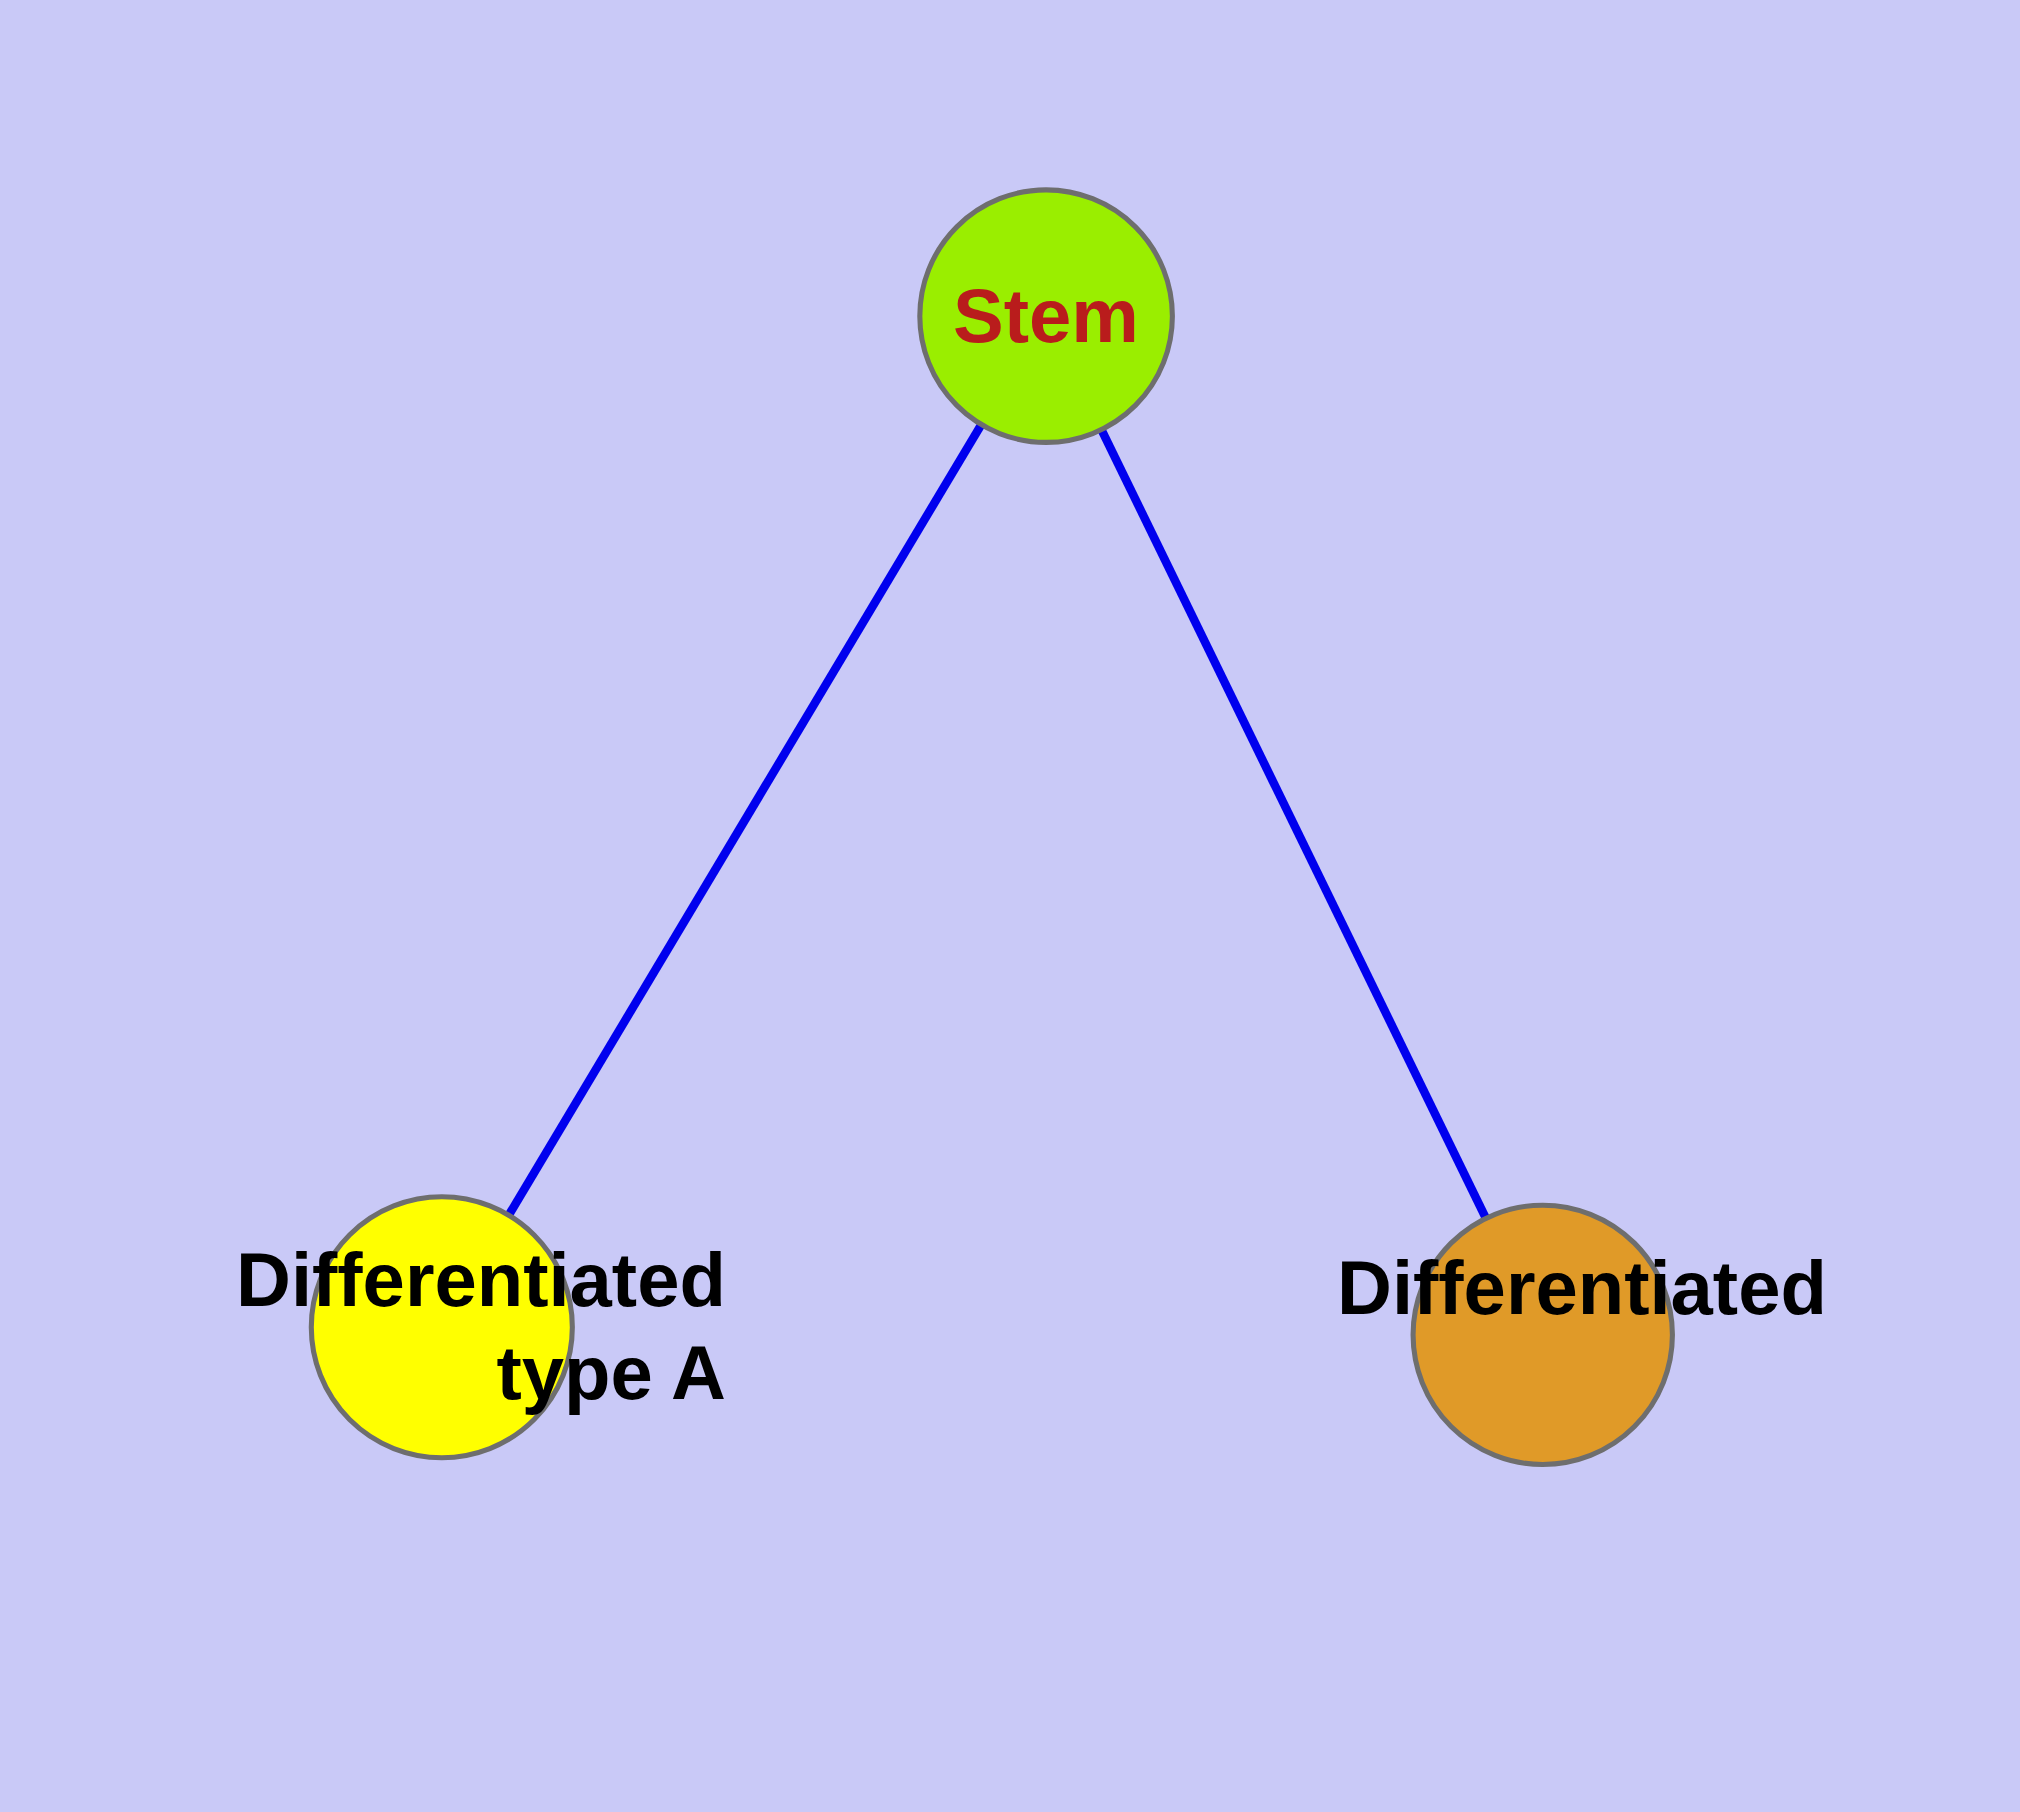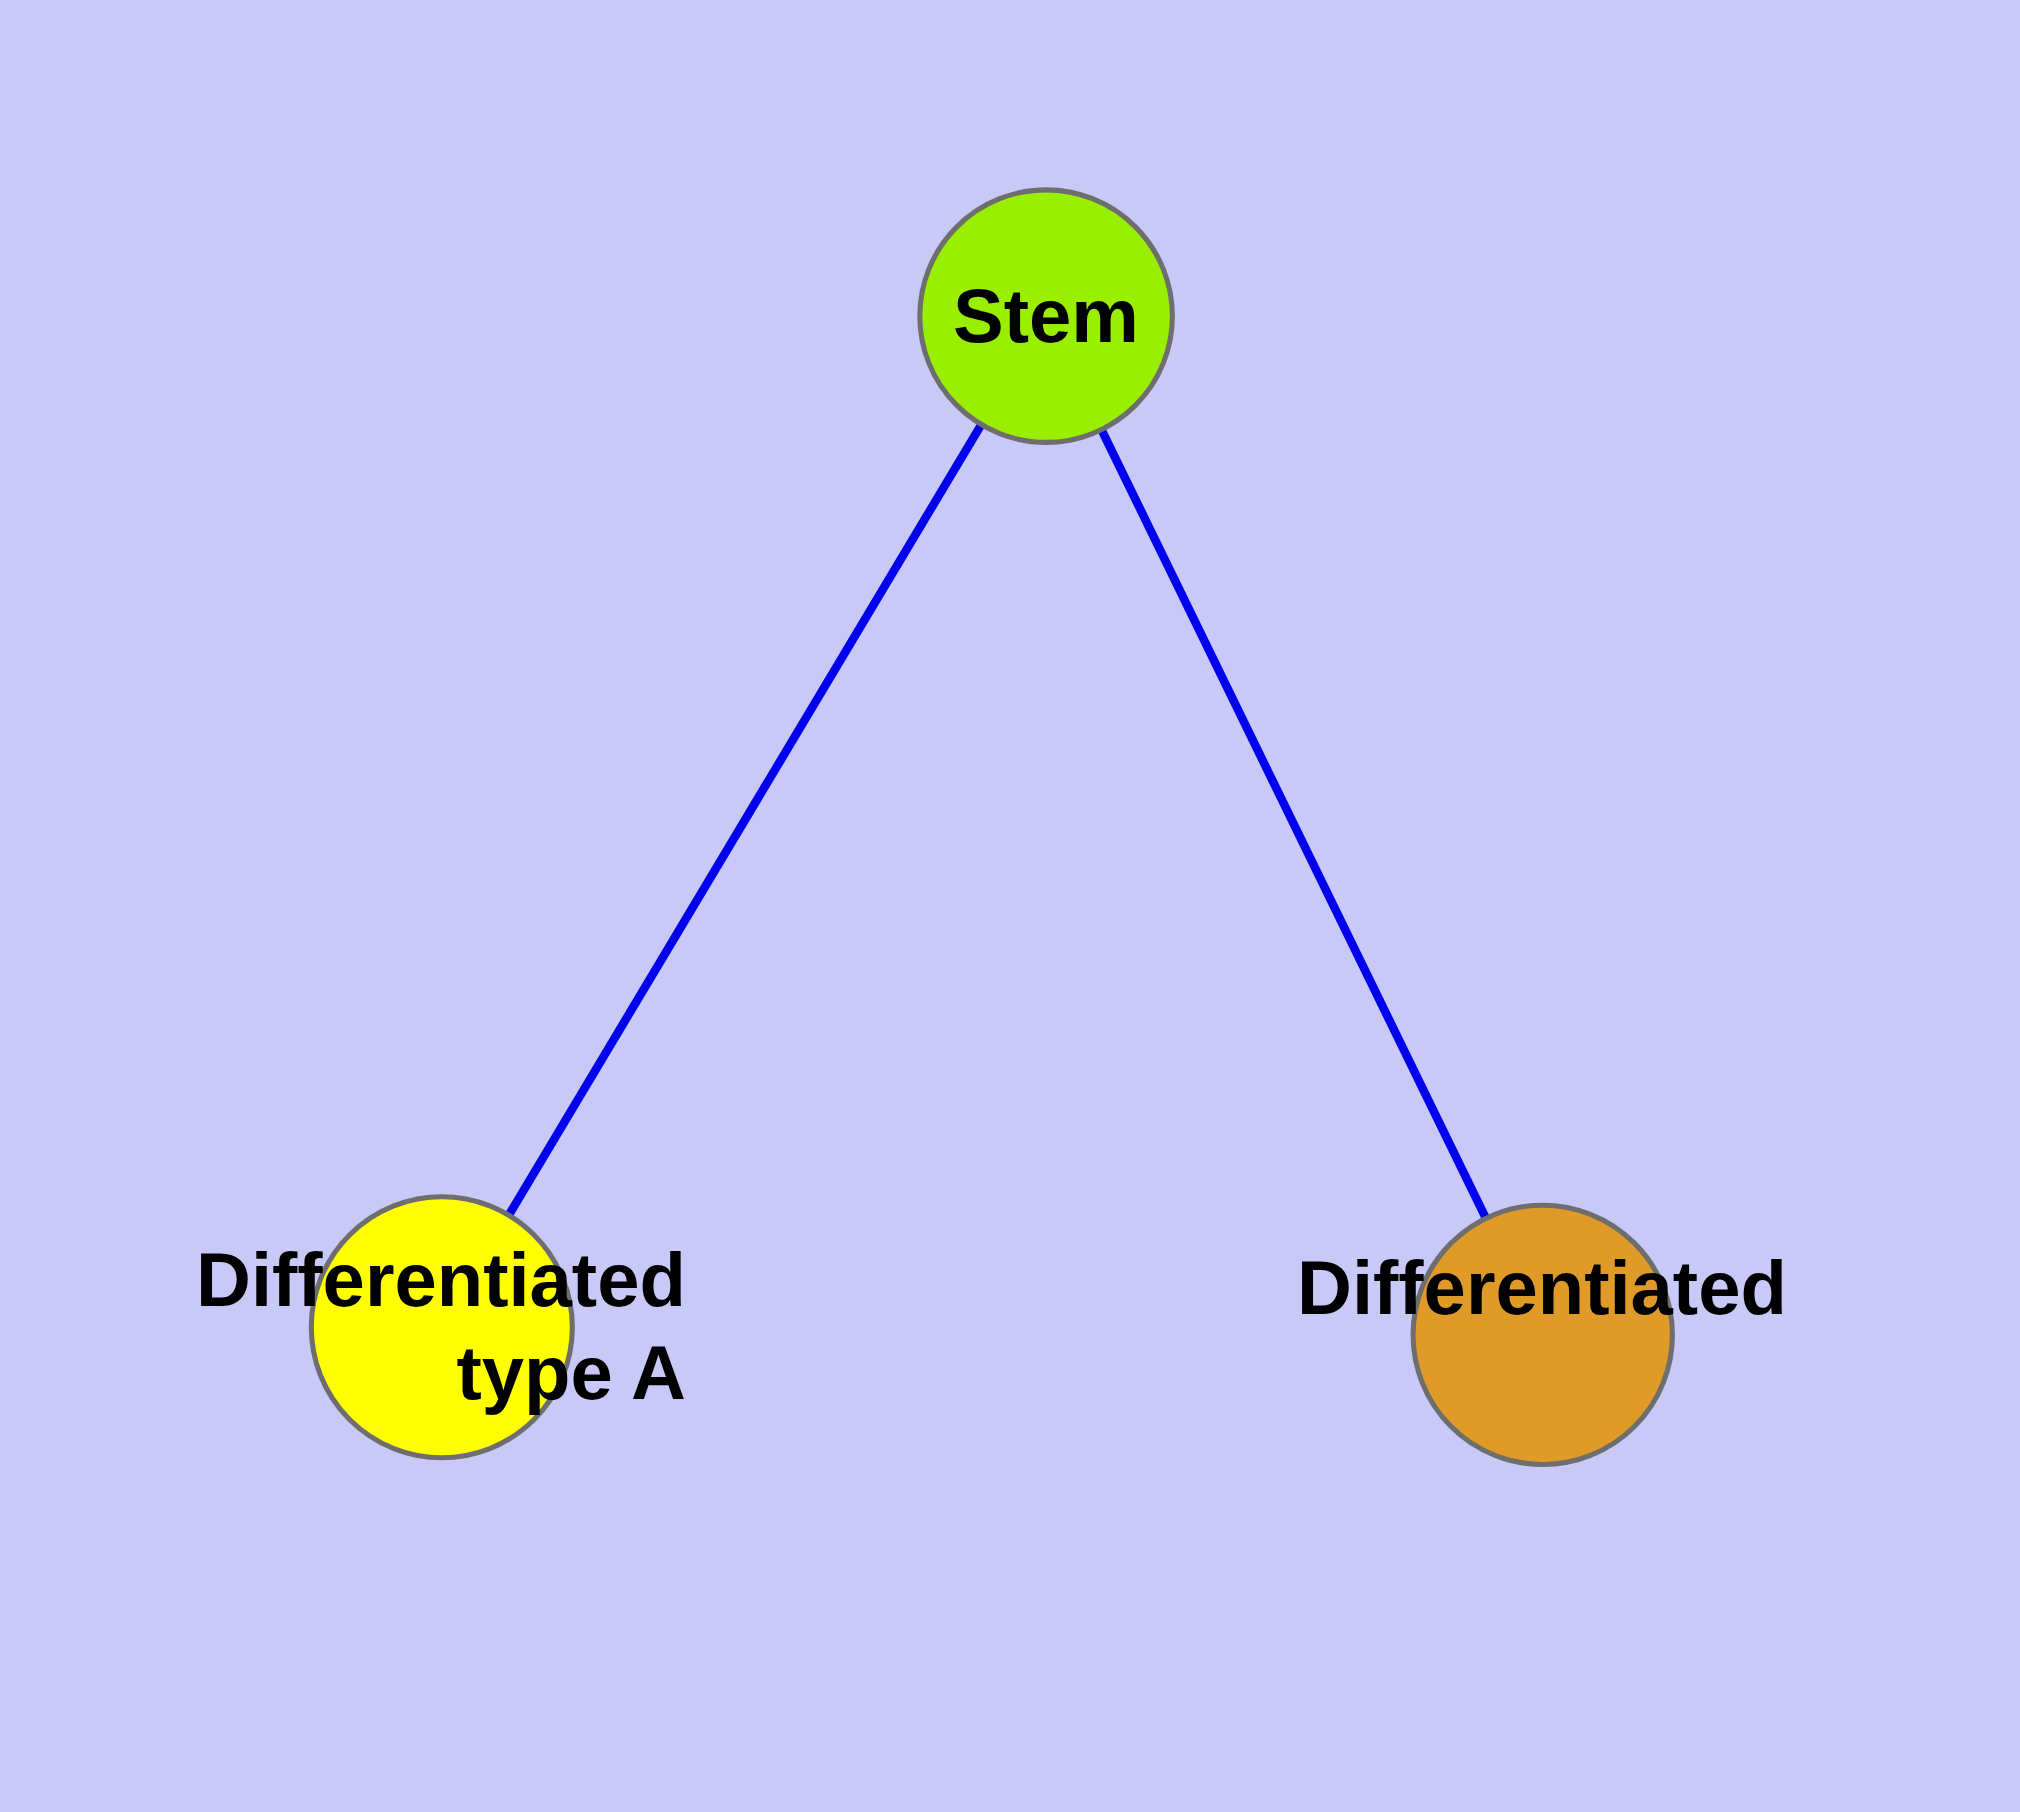--- a/index.html
+++ b/index.html
@@ -38,20 +38,21 @@
     line-height: 1.22;
     white-space: pre;
     pointer-events: none;
     -webkit-font-smoothing: antialiased;
   }
   .node-label.single {
     font-size: 76px;
   }
   .node-label.double {
     font-size: 76px;
+    margin-left: 40px;
   }
 </style>
 </head>
 <body>
 
 <div id="canvas" style="width: 2021px; height: 1812px;">
 
   <div class="graph-bg" style="background: rgb(201, 201, 247);"></div>
 
   <svg class="graph-svg" id="graph-svg" viewBox="0 0 2384 2138" xmlns="http://www.w3.org/2000/svg">
@@ -60,19 +61,19 @@
         <line x1="1234" y1="373" x2="1820" y2="1575" stroke="#0000ee" stroke-width="10" stroke-linecap="butt"></line>
       </g>
     <g id="nodes-layer">
         <circle cx="1234" cy="373" r="149" fill="#9aee00" stroke="#6e6e6e" stroke-width="6"></circle>
         <circle cx="521" cy="1566" r="154" fill="#ffff00" stroke="#6e6e6e" stroke-width="6"></circle>
         <circle cx="1820" cy="1575" r="153" fill="#e09a28" stroke="#6e6e6e" stroke-width="6"></circle>
       </g>
   </svg>
 
   <div id="labels-layer">
-      <div class="node-label single" style="font-size: 76px; color: #000000; position: absolute; left: 953px; top: 270px;"><span style="display: block;">Stem</span></div>
+      <div class="node-label single" style="font-size: 76px; color: #b91c1c; position: absolute; left: 953px; top: 270px;"><span style="display: block;">Stem</span></div>
       <div class="node-label double" style="font-size: 76px; color: rgb(0, 0, 0); position: absolute; left: 196px; top: 1234px;"><span style="display: block;">Differentiated</span><span style="display: block; text-align: right;">type A</span></div>
       <div class="node-label double" style="font-size: 76px; color: rgb(0, 0, 0); position: absolute; left: 1297px; top: 1242px;"><span style="display: block;">Differentiated</span></div>
     </div>
 
 </div>
 
 
 </body></html>

